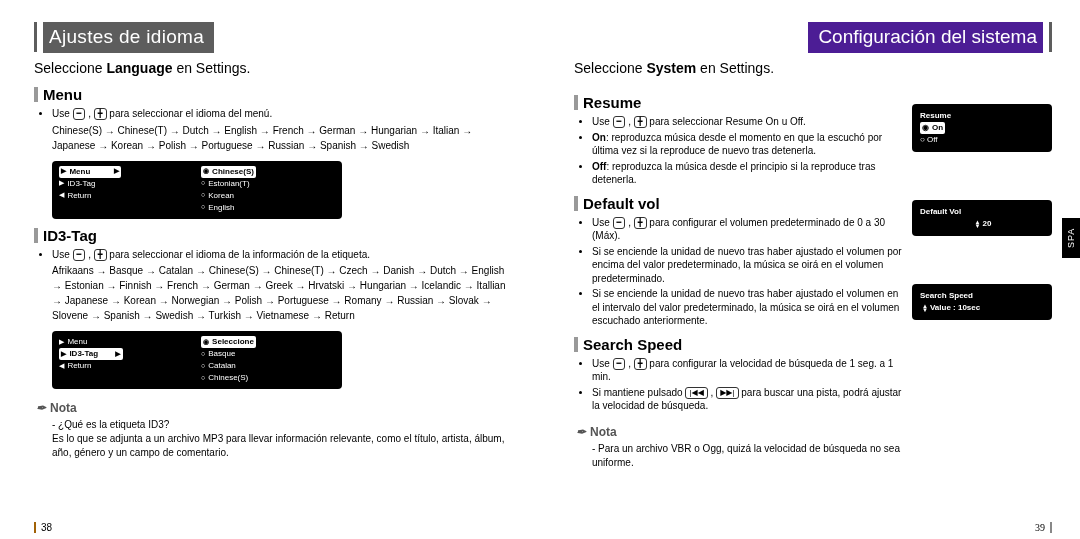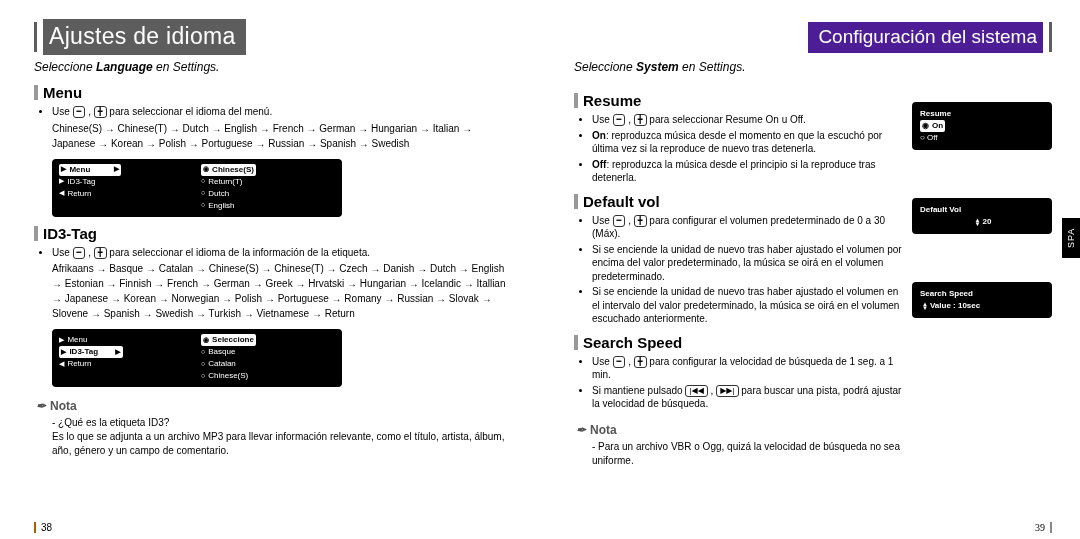--- a/index.html
+++ b/index.html
@@ -27,40 +27,40 @@
   .page.right { border-left: 0; }
   .title-bar {
     height: 30px;
     display: flex;
     align-items: center;
     margin-bottom: 8px;
   }
   .title-bar .title-left {
     background: #5d5d5d;
     color: #fff;
-    font-size: 23px;
+    font-size: 19px;
     font-weight: 400;
     padding: 4px 10px 5px 6px;
     letter-spacing: .3px;
   }
   .title-bar .pipe {
     width: 3px;
     height: 30px;
     background: #5d5d5d;
     margin-right: 6px;
   }
   .title-bar.right { justify-content: flex-end; }
   .title-bar.right .title-right {
     background: #4c1d95;
     color: #fff;
     font-size: 19px;
     padding: 4px 6px 5px 10px;
   }
   .title-bar.right .pipe { margin: 0 0 0 6px; }
-  .instr { font-size: 12px; margin-bottom: 10px; font-style: italic; }
+  .instr { font-size: 14px; margin-bottom: 10px; }
   .sec-head {
     font-size: 15px;
     font-weight: bold;
     margin: 8px 0 4px 0;
     display: flex;
     align-items: center;
   }
   .sec-head .bar {
     display: inline-block;
     width: 4px;
@@ -192,25 +192,25 @@
       </div>
       <div class="lcd-col">
         <div class="lcd-line-wrap">
             <span class="lcd-line sel">
               <span class="dot">◉</span>
               <b>Chinese(S)</b>
             </span>
           </div>
         <div class="lcd-line">
             <span class="dot">○</span>
-            <span>Return(T)</span>
-          </div>
-        <div class="lcd-line">
-            <span class="dot">○</span>
-            <span>Dutch</span>
+            <span>Estonian(T)</span>
+          </div>
+        <div class="lcd-line">
+            <span class="dot">○</span>
+            <span>Korean</span>
           </div>
         <div class="lcd-line">
             <span class="dot">○</span>
             <span>English</span>
           </div>
       </div>
     </div>
 
     <div class="sec-head">
         <span class="bar"></span>

